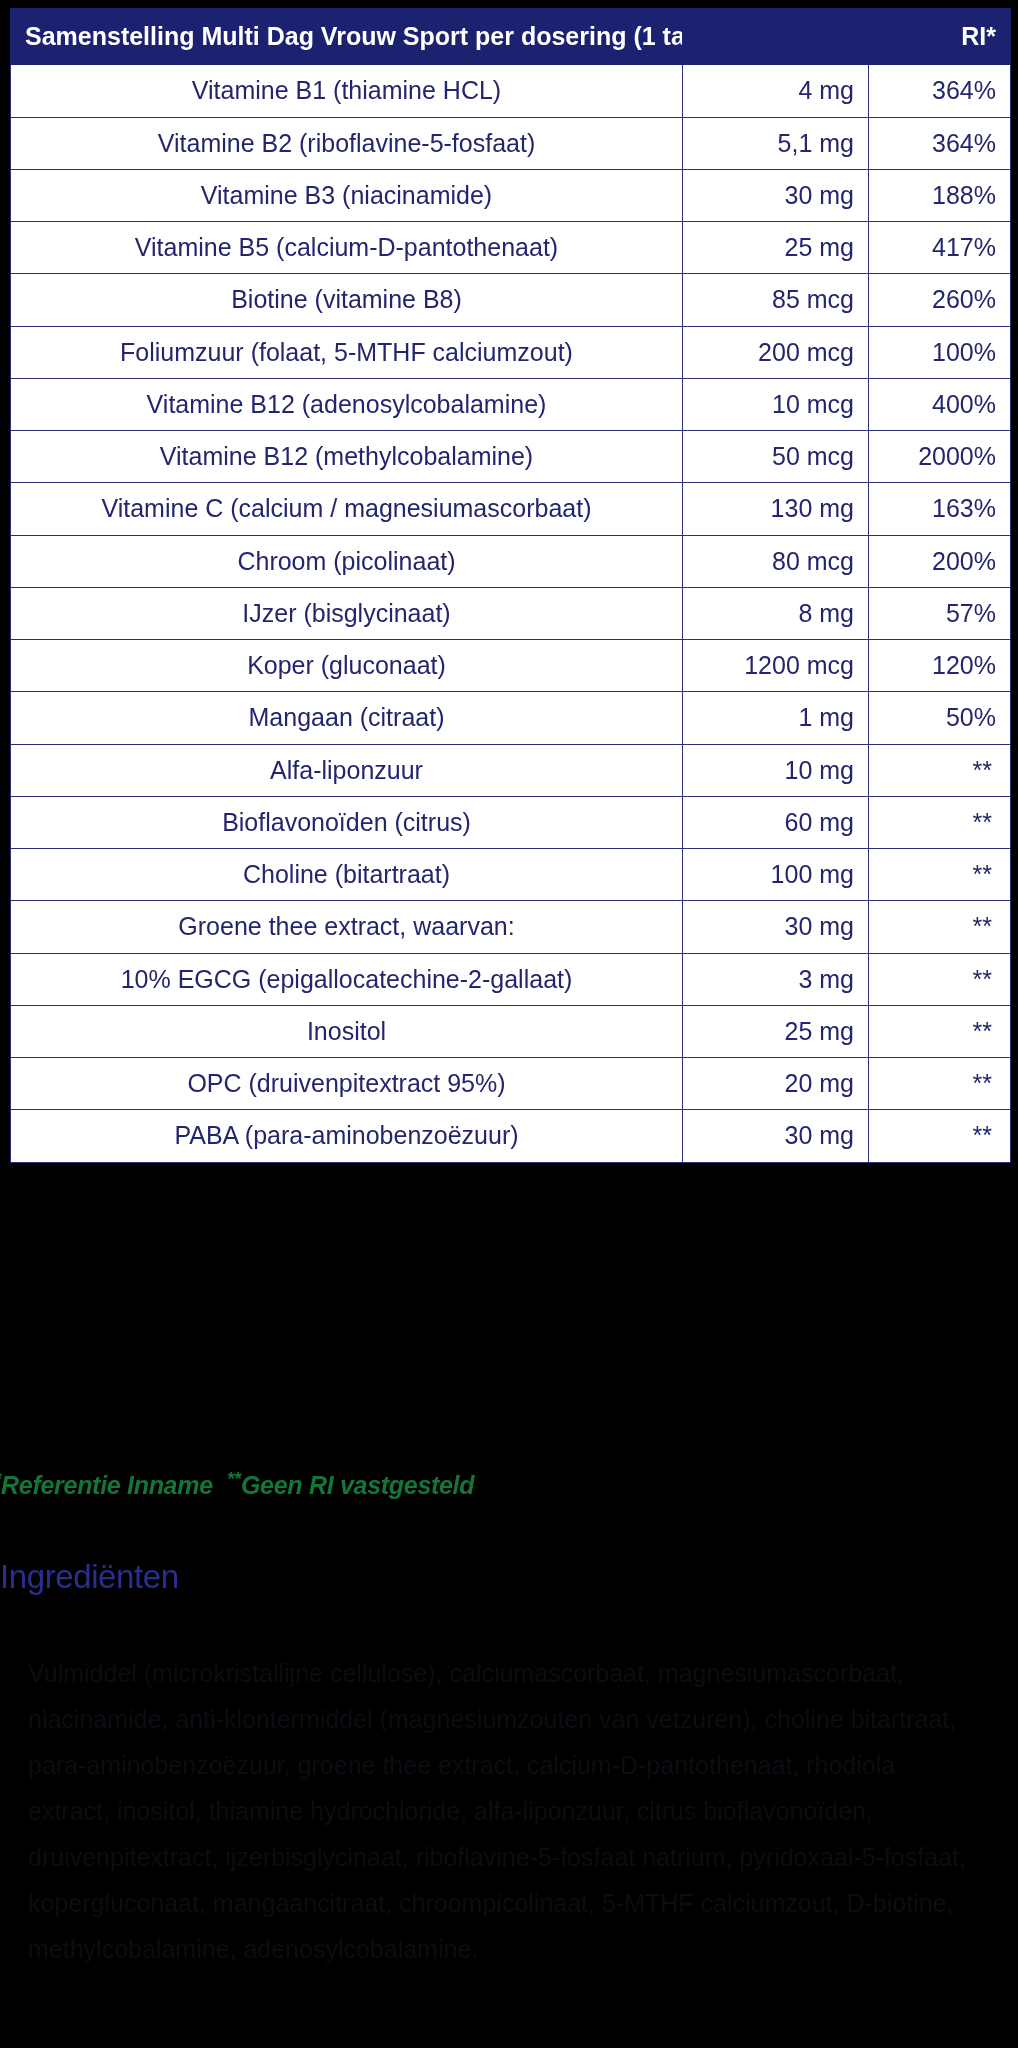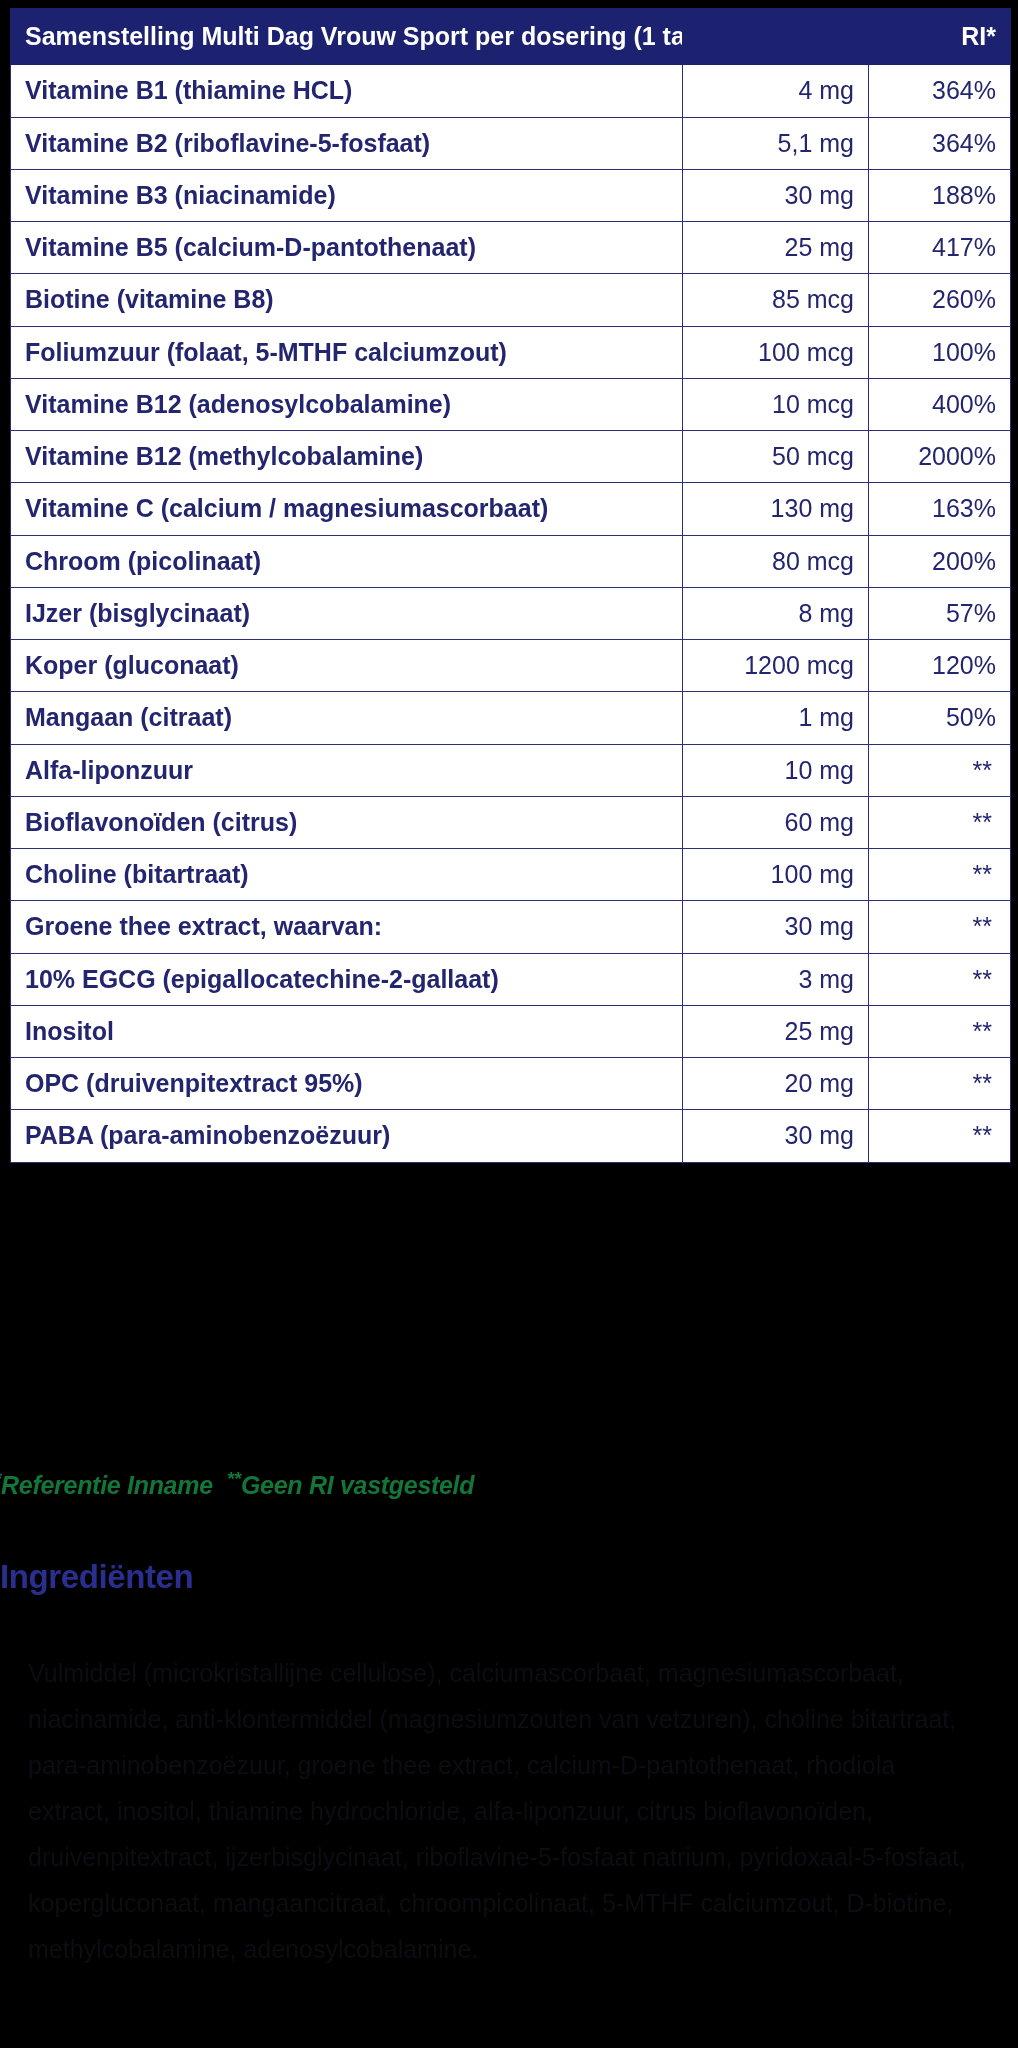--- a/index.html
+++ b/index.html
@@ -60,21 +60,21 @@
     color: #ffffff;
     font-weight: bold;
     border: 1px solid #1c2270;
     font-size: 25px;
     padding: 14px 14px 15px 14px;
   }
   table.nutrition thead th.head-name { text-align: left; }
   table.nutrition thead th.head-amt  { text-align: right; }
   table.nutrition thead th.head-ri   { text-align: right; }
 
-  table.nutrition tbody td.name { text-align: left; font-weight: 700; }
+  table.nutrition tbody td.name { text-align: center; font-weight: 400; }
   table.nutrition tbody td.amt  { text-align: right; }
   table.nutrition tbody td.ri   { text-align: right; padding-left: 6px; }
   table.nutrition tbody td.ri.stars { text-align: right; padding-right: 18px; }
 
   td.indent { padding-left: 44px; }
 
   
   .footnote {
     position: absolute;
     right: 24px;
@@ -95,21 +95,21 @@
   }
   .footnote .gap { display: inline-block; width: 14px; }
 
   
   .section-heading {
     position: absolute;
     left: 0px;
     top: 1558px;
     color: #2a2f8f;
     font-size: 33px;
-    font-weight: bold;
+    font-weight: normal;
     letter-spacing: -0.4px;
     filter: blur(0.5px);
     font-family: "Liberation Sans", sans-serif;
   }
 
   
   .body-text {
     position: absolute;
     left: 28px;
     top: 1650px;
@@ -160,21 +160,21 @@
           <td class="amt">25 mg</td>
           <td class="ri">417%</td>
         </tr>
         <tr>
           <td class="name">Biotine (vitamine B8)</td>
           <td class="amt">85 mcg</td>
           <td class="ri">260%</td>
         </tr>
         <tr>
           <td class="name">Foliumzuur (folaat, 5-MTHF calciumzout)</td>
-          <td class="amt">100 mcg</td>
+          <td class="amt">200 mcg</td>
           <td class="ri">100%</td>
         </tr>
         <tr>
           <td class="name">Vitamine B12 (adenosylcobalamine)</td>
           <td class="amt">10 mcg</td>
           <td class="ri">400%</td>
         </tr>
         <tr>
           <td class="name">Vitamine B12 (methylcobalamine)</td>
           <td class="amt">50 mcg</td>

